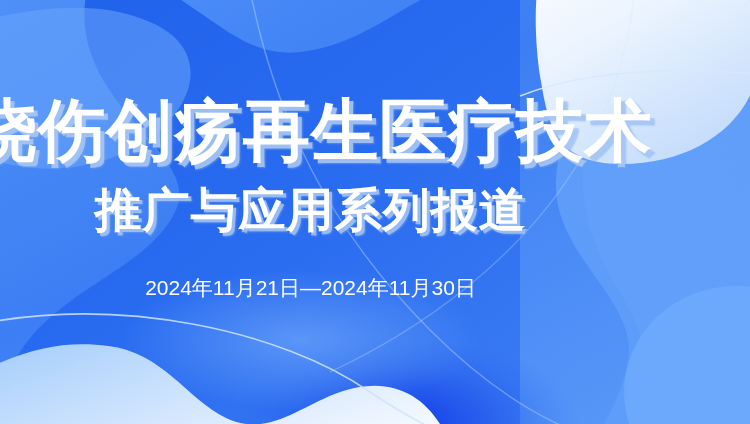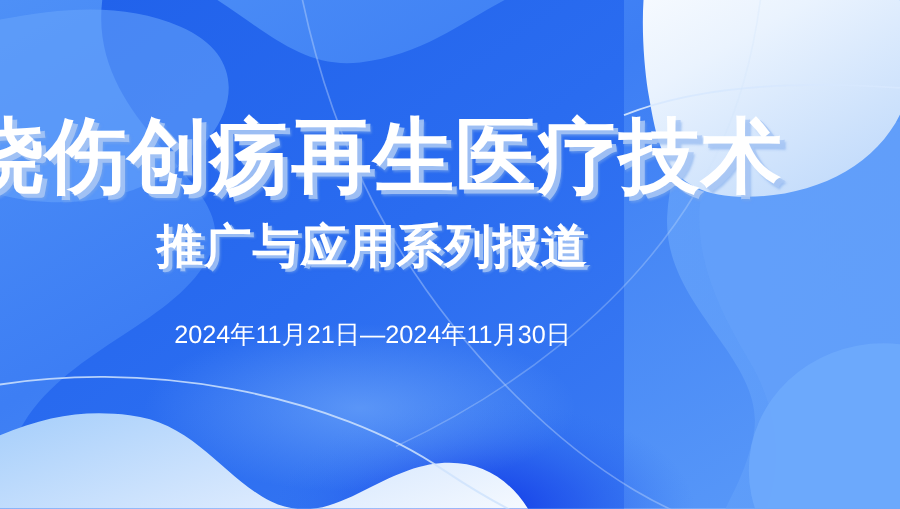--- a/index.html
+++ b/index.html
@@ -42,21 +42,21 @@
     letter-spacing: 1px;
     white-space: nowrap;
     text-shadow:
       4px 4px 0 rgba(170, 200, 245, 0.85),
       5px 5px 2px rgba(120, 165, 235, 0.55);
     transform: scaleX(0.99);
   }
   .title-sub {
     margin: 0;
     margin-top: 22px;
-    font-size: 39px;
+    font-size: 47px;
     line-height: 1.0;
     font-weight: 700;
     color: #ffffff;
     letter-spacing: 1px;
     white-space: nowrap;
     text-shadow:
       3px 3px 0 rgba(170, 200, 245, 0.8),
       4px 4px 2px rgba(120, 165, 235, 0.5);
   }
   .title-date {

